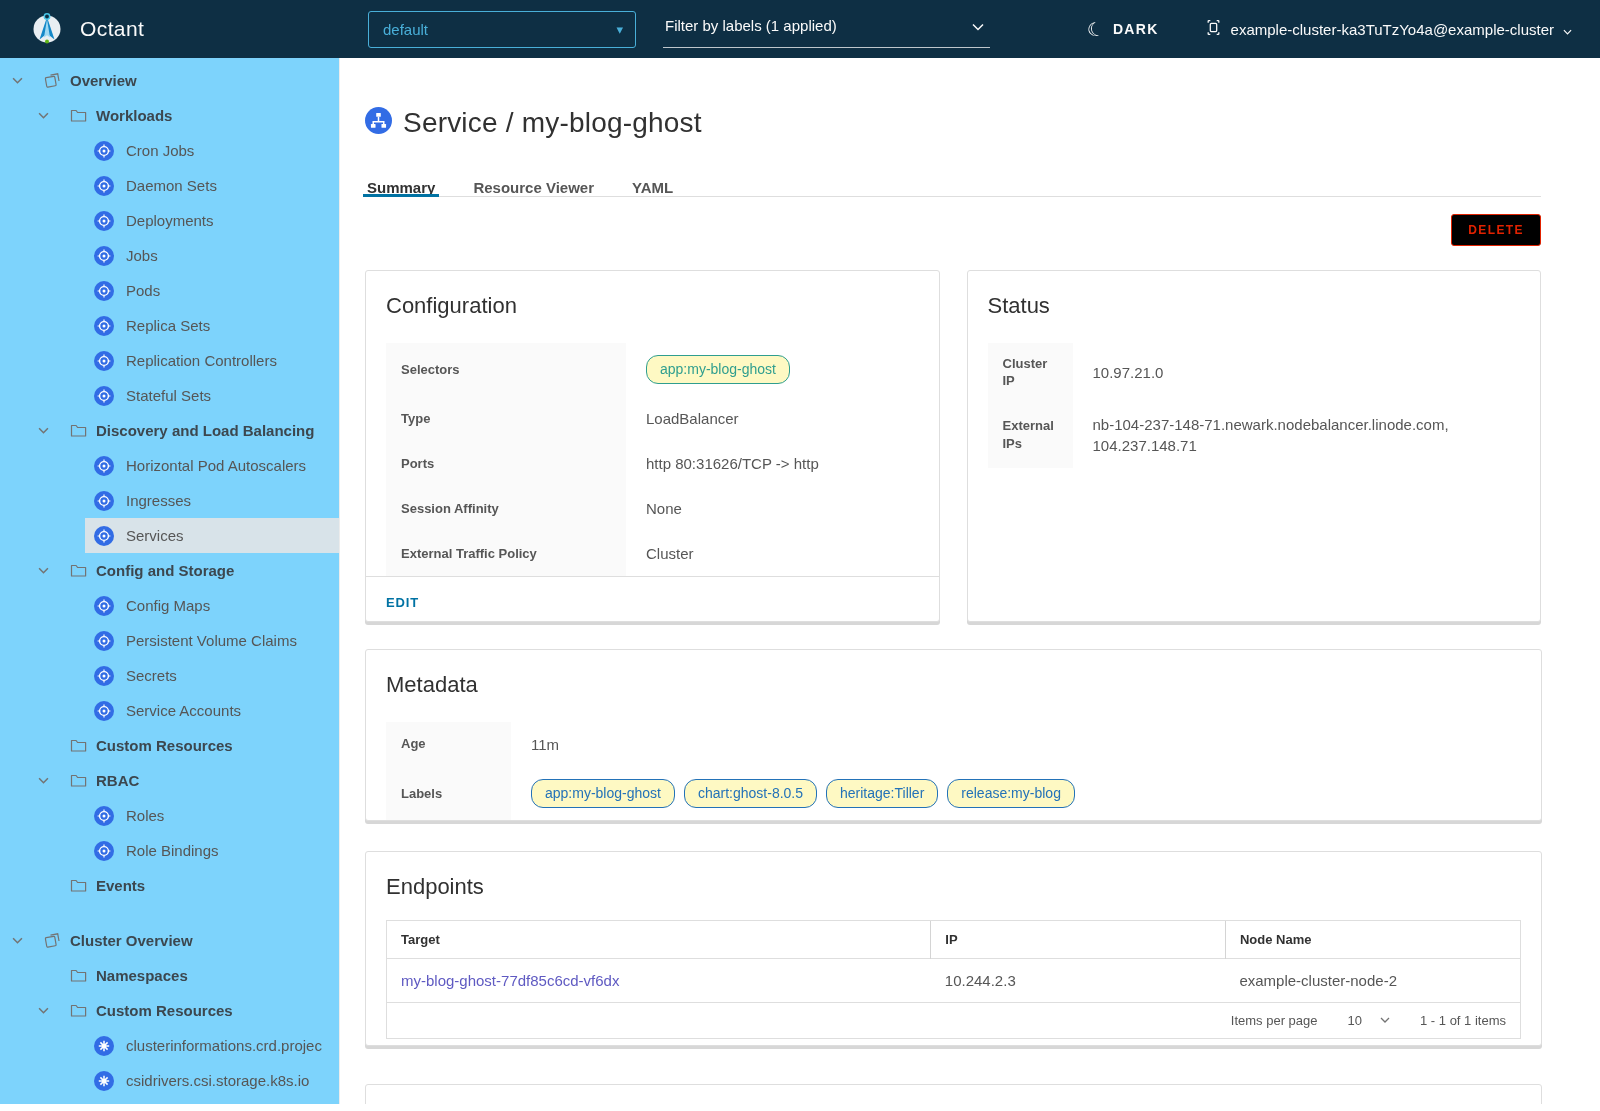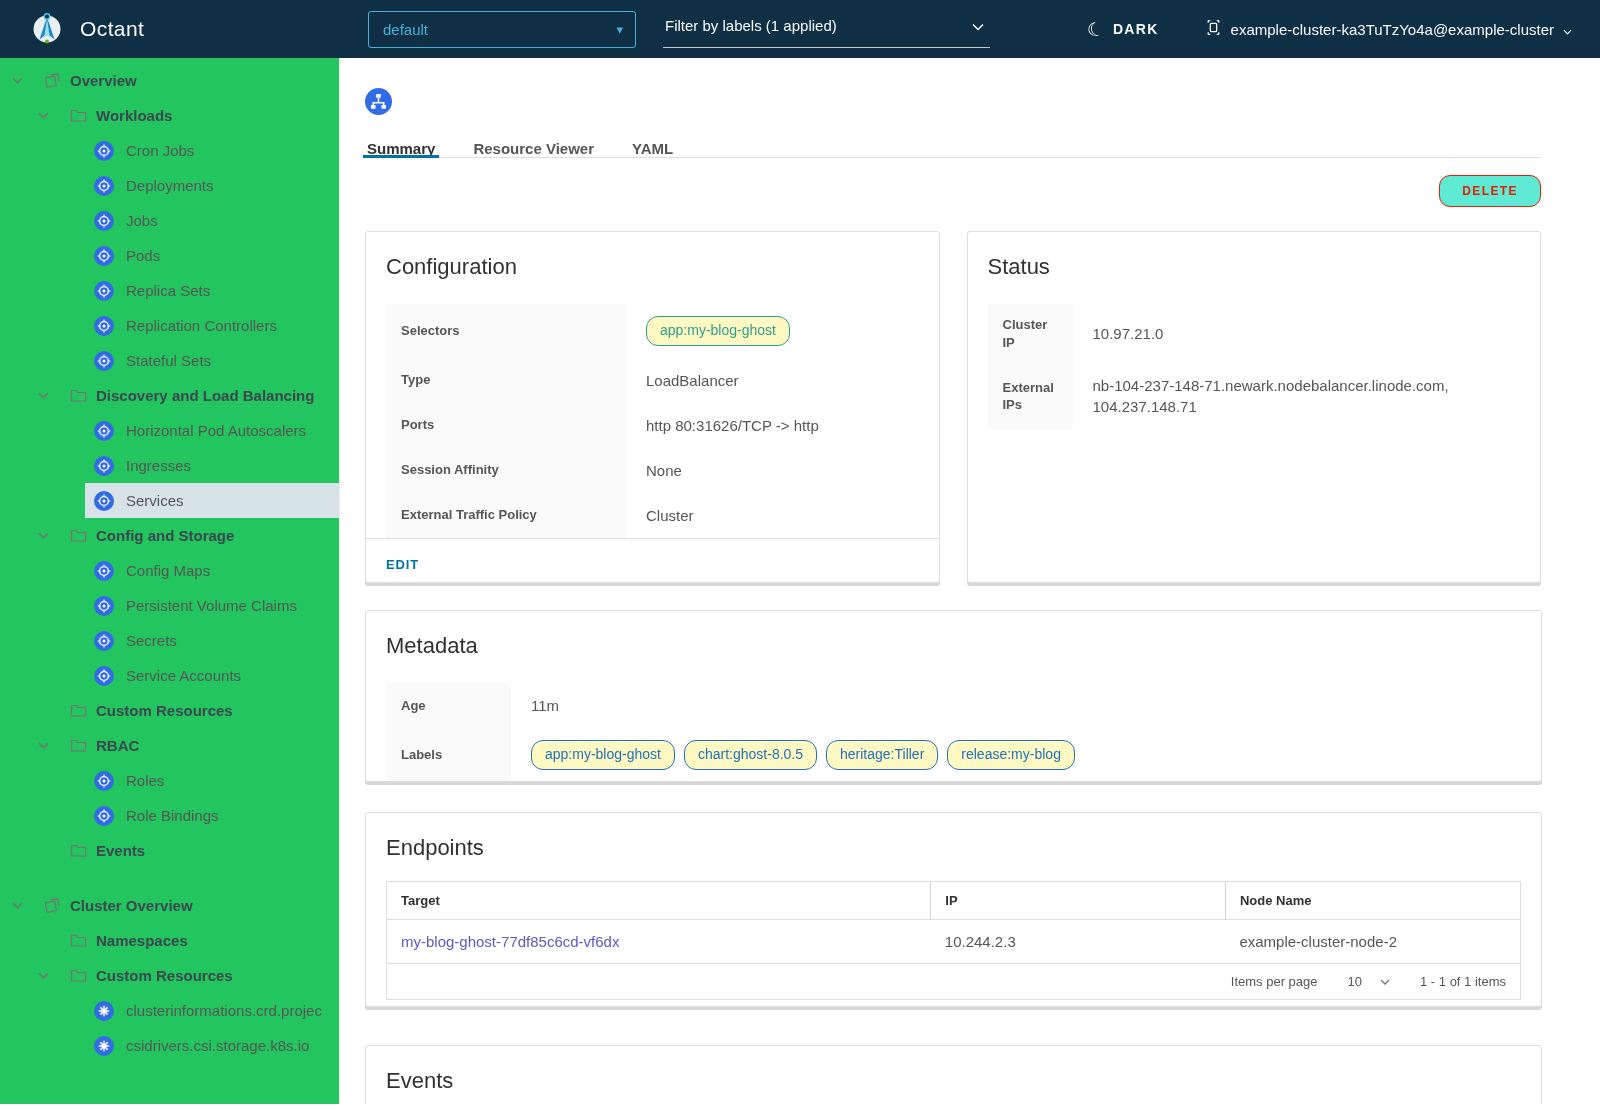--- a/index.html
+++ b/index.html
@@ -29,21 +29,21 @@
     border-bottom:1px solid rgba(250,250,250,.75); padding:6px 6px 0 2px; cursor:pointer;
   }
   .hdr-right { margin-left:auto; display:flex; align-items:center; padding-right:28px; }
   .dark-toggle { display:flex; align-items:center; gap:9px; cursor:pointer; }
   .moon { font-size:19px; line-height:1; transform:rotate(-12deg); }
   .dark-label { font-size:14px; font-weight:700; letter-spacing:1.3px; }
   .cluster-ctx { display:flex; align-items:center; gap:9px; font-size:15px; margin-left:46px; cursor:pointer; }
   
   .content { display:flex; height:1046px; }
   
-  .sidebar { width:340px; background:#22c55e; border-right:1px solid #ececec; padding-top:5px; flex-shrink:0; overflow:hidden; }
+  .sidebar { width:340px; background:#7dd3fc; border-right:1px solid #ececec; padding-top:5px; flex-shrink:0; overflow:hidden; }
   .side-item { height:35px; display:flex; align-items:center; font-size:15px; color:#565656; cursor:pointer; white-space:nowrap; }
   .side-item.bold .s-label { font-weight:600; color:#3c474f; }
   .side-item.l1 { padding-left:12px; }
   .side-item.l2 { padding-left:38px; }
   .side-item.l3 { margin-left:85px; padding-left:9px; }
   .side-item.gap { margin-top:20px; }
   .side-item.active { background:#d8e3e9; }
   .chev { width:14px; margin-right:18px; display:flex; align-items:center; }
   .s-icon { display:flex; align-items:center; margin-right:9px; }
   .side-item.l3 .s-icon { margin-right:12px; }
@@ -51,23 +51,23 @@
   
   .main { flex:1; padding:0 59px 0 25px; overflow:hidden; }
   .title-row { margin-top:30px; display:flex; align-items:center; gap:11px; }
   .page-title { font-size:28px; font-weight:400; color:#313131; letter-spacing:.2px; }
   .tabs { margin-top:21px; border-bottom:1px solid #dedede; display:flex; gap:38px; padding-left:2px; }
   .tab { font-size:15px; color:#565656; position:relative; cursor:pointer;font-weight:bold; }
   .tab.active { color:#313131; }
   .tab.active::after { content:''; position:absolute; left:-4px; right:-4px; bottom:-1px; height:3px; background:#0072a3; }
   .actions-row { margin-top:17px; display:flex; justify-content:flex-end; }
   .btn-danger {
-    border:1px solid #e12200; color:#e12200; background:#5eead4; border-radius:11px;
+    border:1px solid #e12200; color:#e12200; background:#000000; border-radius:3px;
     font-family:"Liberation Sans",sans-serif; font-size:12px; font-weight:600;
-    letter-spacing:1.4px; padding:8px 22px; cursor:pointer;
+    letter-spacing:1.4px; padding:8px 16px; cursor:pointer;
   }
   .cards { margin-top:24px; }
   .card { background:#fff; border:1px solid #dedede; border-radius:3px; box-shadow:0 3px 0 0 #d7d7d7; }
   .card-title { font-size:22px; font-weight:400; color:#313131; padding:22px 20px 0; }
   .row1 { display:flex; gap:27px; }
   .card.half { width:575px; height:352px; display:flex; flex-direction:column; overflow:hidden; }
   .card.wide { width:1177px; overflow:hidden; }
   .kv { display:grid; margin:24px 20px 0; }
   .kv-key { background:#fafafa; padding:12px 15px; font-size:13px; font-weight:600; color:#565656; display:flex; align-items:center; line-height:1.35; }
   .kv-val { padding:12px 0 12px 20px; font-size:15px; color:#565656; display:flex; align-items:center; flex-wrap:wrap; gap:9px; line-height:1.4; }
@@ -180,20 +180,31 @@
       </div>
       <div class="side-item l3">
         <span class="s-icon">
           <svg width="20" height="20" viewBox="0 0 20 20">
             <circle cx="10" cy="10" r="10" fill="#326ce5"></circle>
             <circle cx="10" cy="10" r="4.4" fill="none" stroke="#fff" stroke-width="1.4"></circle>
             <circle cx="10" cy="10" r="1.5" fill="#fff"></circle>
             <path d="M10 3.6v2M10 14.4v2M3.6 10h2M14.4 10h2" stroke="#fff" stroke-width="1.2"></path>
           </svg>
         </span>
+        <span class="s-label">Daemon Sets</span>
+      </div>
+      <div class="side-item l3">
+        <span class="s-icon">
+          <svg width="20" height="20" viewBox="0 0 20 20">
+            <circle cx="10" cy="10" r="10" fill="#326ce5"></circle>
+            <circle cx="10" cy="10" r="4.4" fill="none" stroke="#fff" stroke-width="1.4"></circle>
+            <circle cx="10" cy="10" r="1.5" fill="#fff"></circle>
+            <path d="M10 3.6v2M10 14.4v2M3.6 10h2M14.4 10h2" stroke="#fff" stroke-width="1.2"></path>
+          </svg>
+        </span>
         <span class="s-label">Deployments</span>
       </div>
       <div class="side-item l3">
         <span class="s-icon">
           <svg width="20" height="20" viewBox="0 0 20 20">
             <circle cx="10" cy="10" r="10" fill="#326ce5"></circle>
             <circle cx="10" cy="10" r="4.4" fill="none" stroke="#fff" stroke-width="1.4"></circle>
             <circle cx="10" cy="10" r="1.5" fill="#fff"></circle>
             <path d="M10 3.6v2M10 14.4v2M3.6 10h2M14.4 10h2" stroke="#fff" stroke-width="1.2"></path>
           </svg>
@@ -460,20 +471,21 @@
     <div class="title-row">
       <span>
         <svg width="27" height="27" viewBox="0 0 20 20">
           <circle cx="10" cy="10" r="10" fill="#326ce5"></circle>
           <rect x="8.3" y="4.4" width="3.4" height="2.8" rx="0.4" fill="#fff"></rect>
           <rect x="4.4" y="12.6" width="3.4" height="2.8" rx="0.4" fill="#fff"></rect>
           <rect x="12.2" y="12.6" width="3.4" height="2.8" rx="0.4" fill="#fff"></rect>
           <path d="M10 7.2v2.2M6.1 12.6v-1.7h7.8v1.7M10 9.4v1.5" stroke="#fff" stroke-width="1.1" fill="none"></path>
         </svg>
       </span>
+      <h1 class="page-title">Service / my-blog-ghost</h1>
     </div>
 
     <div class="tabs">
         <div class="tab active">Summary</div>
         <div class="tab">Resource Viewer</div>
         <div class="tab">YAML</div>
       </div>
 
     <div class="actions-row">
       <button class="btn-danger">DELETE</button>

